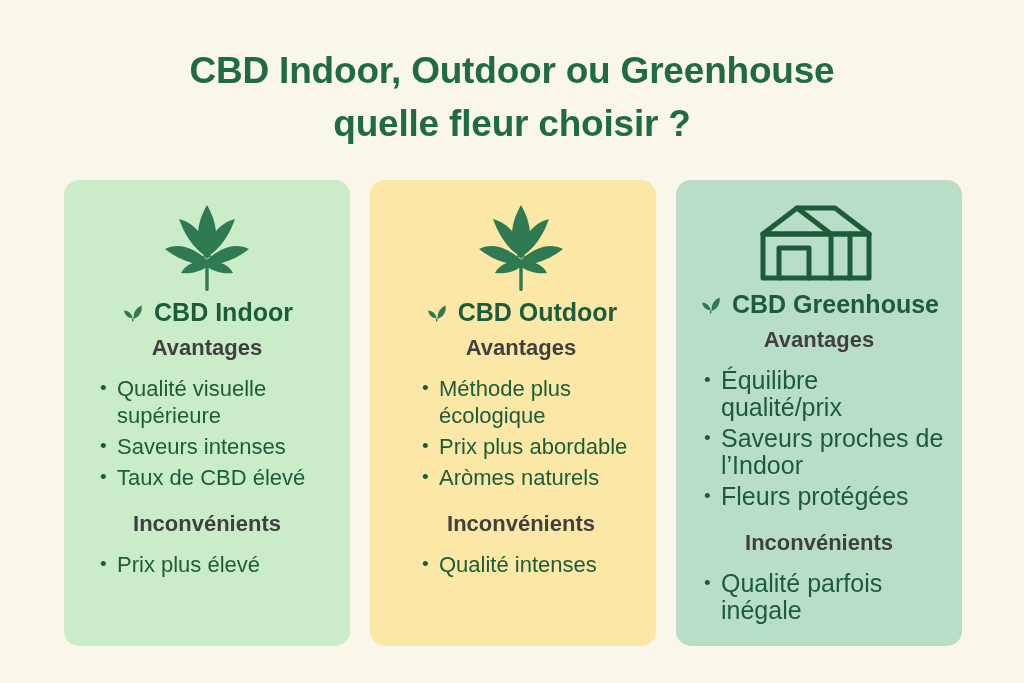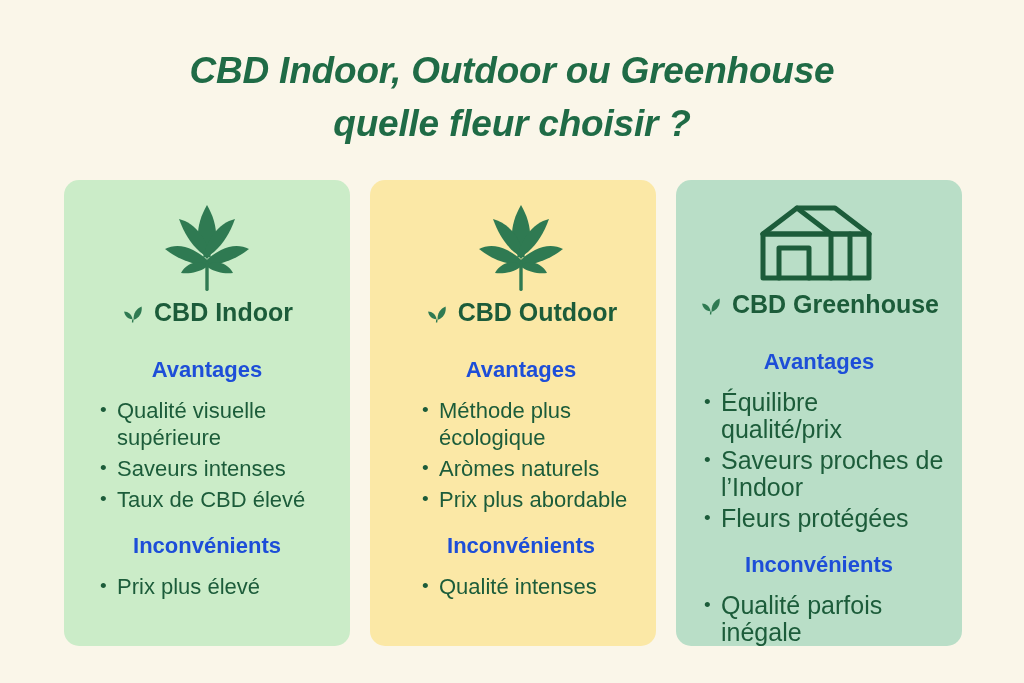--- a/index.html
+++ b/index.html
@@ -31,21 +31,20 @@
     width: 1024px;
     text-align: center;
   }
   .title-line {
     display: block;
     color: #1f6b46;
     font-size: 37px;
     font-weight: bold;
     letter-spacing: -0.2px;
     line-height: 53px;
-    font-style: italic;
   }
 
   
   .cards {
     position: absolute;
     left: 64px;
     top: 180px;
     width: 898px;
     height: 466px;
     display: flex;
@@ -70,38 +69,38 @@
     display: flex;
     align-items: center;
     justify-content: center;
     margin-bottom: 6px;
   }
   .card-icon svg { display: block; }
 
   
   .card-title-row {
     display: flex;
-    align-items: flex-end;
+    align-items: flex-start;
     justify-content: center;
     gap: 9px;
-    margin-bottom: 34px;
+    margin-bottom: 12px;
     width: 100%;
   }
   .sprout-icon { flex: 0 0 auto; display: block; }
   .card-title {
     color: #1c5c3a;
     font-size: 25px;
     font-weight: bold;
     white-space: nowrap;
     line-height: 1;
   }
 
   
   .section-heading {
-    color: #1d4ed8;
+    color: #404040;
     font-size: 22px;
     font-weight: bold;
     text-align: center;
     width: 100%;
     line-height: 1;
     margin-bottom: 16px;
   }
   .section-heading.cons { margin-top: 18px; }
 
   
@@ -207,22 +206,22 @@
             <path d="M12.6 18.6 C12.2 12.8 15.4 7.6 20.6 5.6 C21.6 11.6 18.2 17.2 12.9 18.8 Z"></path>
             <path d="M11.3 18.2 C11.0 19.6 10.9 20.6 10.9 21.6 L12.3 21.6 C12.3 20.6 12.4 19.6 12.7 18.4 Z"></path>
           </g>
         </svg>
         <span class="card-title">CBD Outdoor</span>
       </div>
 
       <div class="section-heading">Avantages</div>
       <ul class="bullets">
         <li>Méthode plus écologique</li>
+        <li>Prix plus abordable</li>
         <li>Aròmes naturels</li>
-        <li>Prix plus abordable</li>
       </ul>
 
       <div class="section-heading cons">Inconvénients</div>
       <ul class="bullets">
         <li>Qualité intenses</li>
       </ul>
     </div>
 
     <div class="card card-greenhouse">
       <div class="card-icon">

